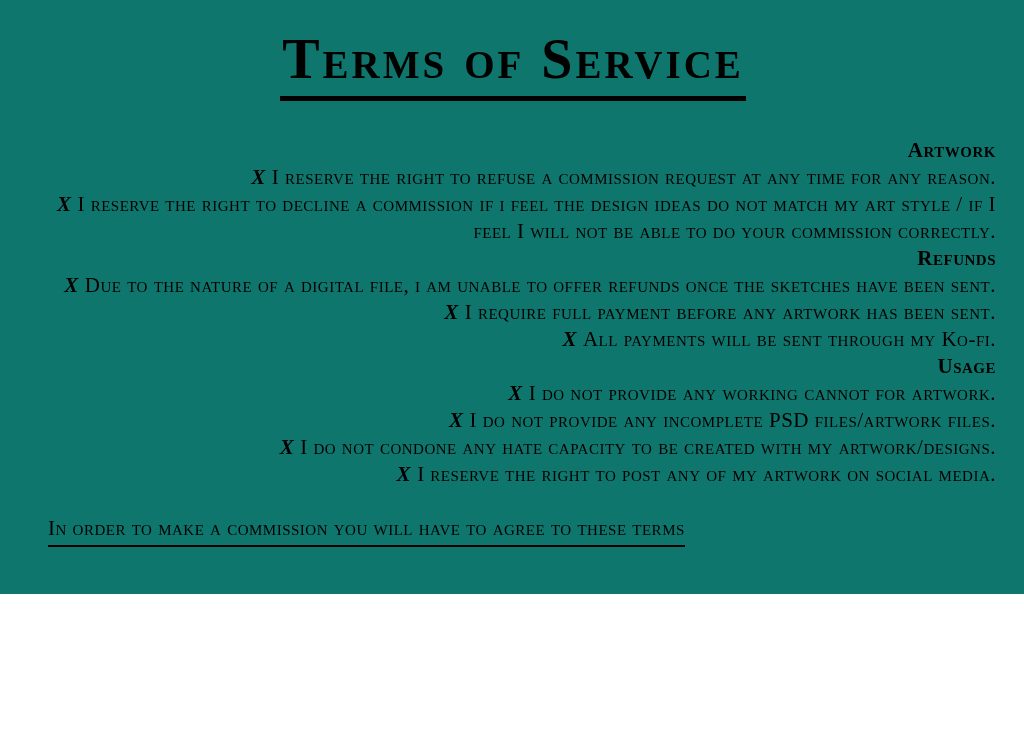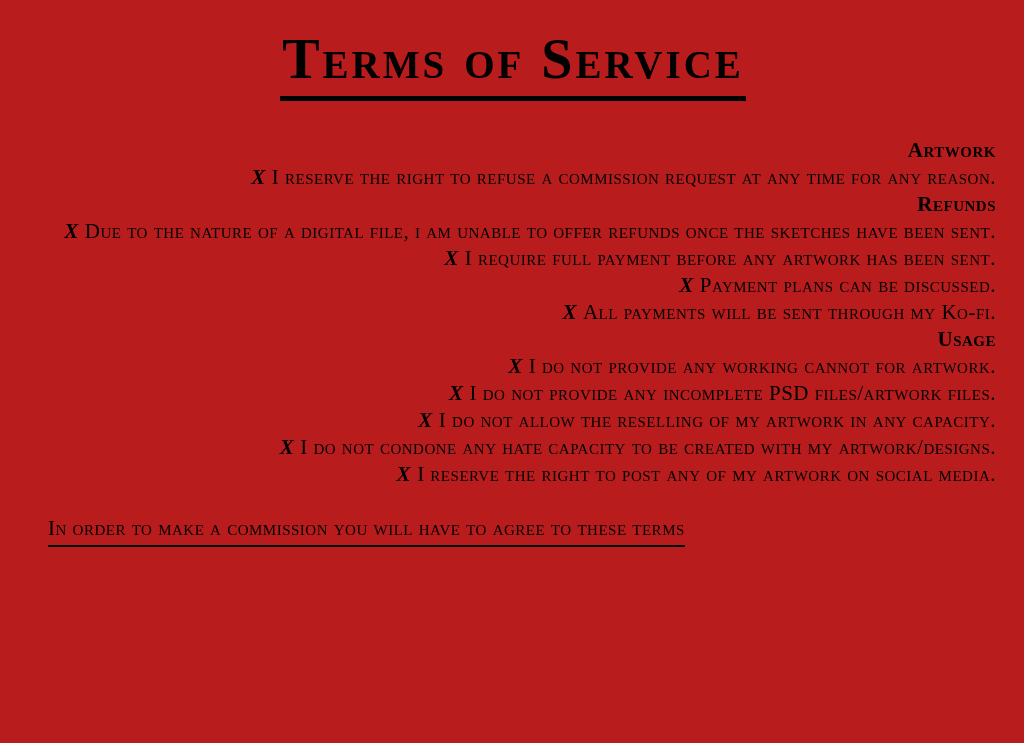--- a/index.html
+++ b/index.html
@@ -1,22 +1,22 @@
 <!DOCTYPE html>
 <html><head>
 <meta charset="utf-8">
 <style>
   html, body { margin: 0; padding: 0; }
   body { background: #ffffff; }
   .page {
     position: relative;
     width: 1024px;
-    height: 743px;
+    height: 594px;
     box-sizing: border-box;
-    background: #b91c1c;
+    background: #0f766e;
     color: #000000;
     font-family: "Liberation Serif", serif;
     padding: 20px 28px 0 30px;
     overflow: hidden;
   }
   .title {
     margin: 8px 0 0 0;
     text-align: center;
     font-size: 56px;
     line-height: 1.12;
@@ -72,46 +72,45 @@
 
 <div class="page">
   <h1 class="title"><span class="title-text">Terms of Service</span></h1>
 
   <div class="doc-body">
   <section class="section">
     <h2 class="heading indented">Artwork</h2>
 
   <p class="item"><span class="marker">X</span><span class="item-text">I reserve the right to refuse a commission request at any time for any reason.</span></p>
 
+  <p class="item"><span class="marker">X</span><span class="item-text">I reserve the right to decline a commission if i feel the design ideas do not match my art style / if I feel I will not be able to do your commission correctly.</span></p>
 </section>
 
   <section class="section">
     <h2 class="heading">Refunds</h2>
 
   <p class="item"><span class="marker">X</span><span class="item-text">Due to the nature of a digital file, i am unable to offer refunds once the sketches have been sent.</span></p>
 
 </section>
 
   <section class="section">
 
   <p class="item"><span class="marker">X</span><span class="item-text">I require full payment before any artwork has been sent.</span></p>
 
-  <p class="item"><span class="marker">X</span><span class="item-text">Payment plans can be discussed.</span></p>
 
   <p class="item"><span class="marker">X</span><span class="item-text">All payments will be sent through my Ko-fi.</span></p>
 </section>
 
   <section class="section">
     <h2 class="heading">Usage</h2>
 
   <p class="item"><span class="marker">X</span><span class="item-text">I do not provide any working cannot for artwork.</span></p>
 
   <p class="item"><span class="marker">X</span><span class="item-text">I do not provide any incomplete PSD files/artwork files.</span></p>
 
-  <p class="item"><span class="marker">X</span><span class="item-text">I do not allow the reselling of my artwork in any capacity.</span></p>
 
   <p class="item"><span class="marker">X</span><span class="item-text">I do not condone any hate capacity to be created with my artwork/designs.</span></p>
 
   <p class="item"><span class="marker">X</span><span class="item-text">I reserve the right to post any of my artwork on social media.</span></p>
 </section>
 </div>
 
   <div class="footer-line"><span class="footer-text">In order to make a commission you will have to agree to these terms</span></div>
 </div>
 

